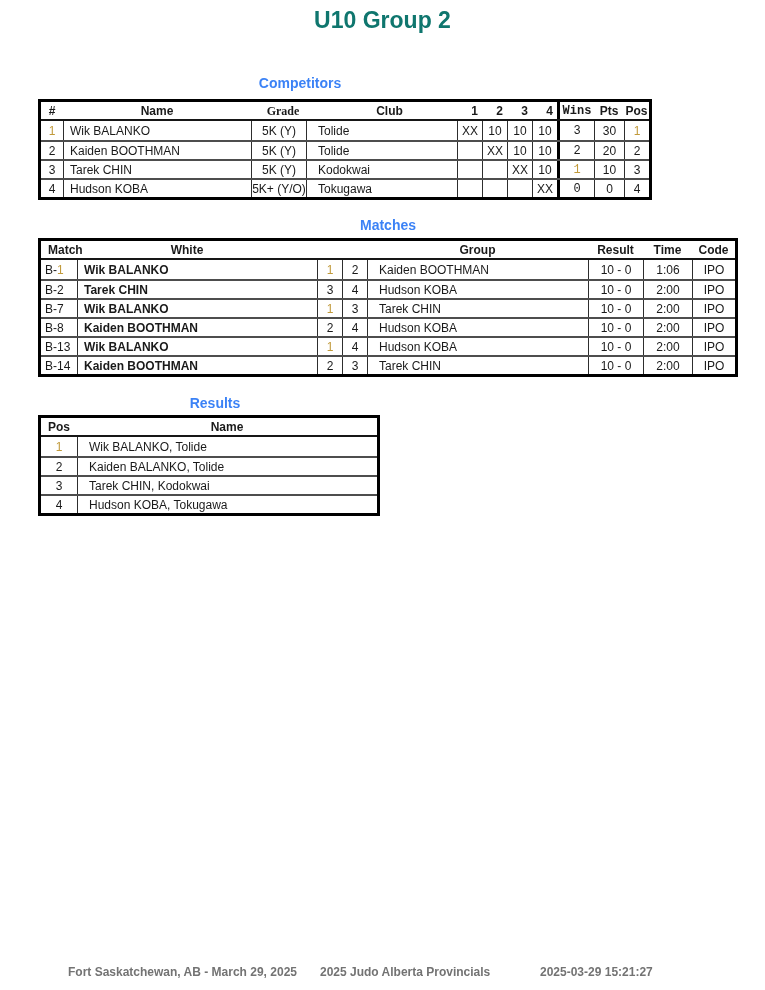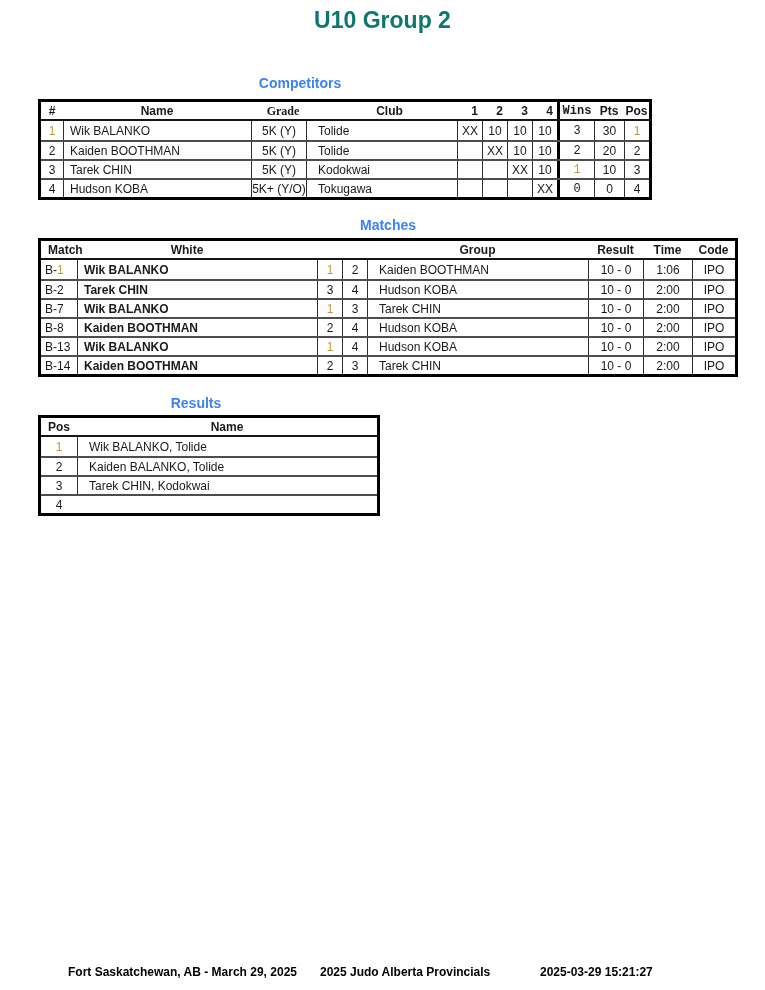--- a/index.html
+++ b/index.html
@@ -23,21 +23,21 @@
   .section-heading {
     position: absolute;
     transform: translateX(-50%);
     font-size: 14px;
     font-weight: bold;
     white-space: nowrap;
     color: #3b82f6;
   }
   #comp-heading    { left: 300px; top: 75px; }
   #matches-heading { left: 388px; top: 217px; }
-  #results-heading { left: 196px; top: 395px; }
+  #results-heading { left: 215px; top: 395px; }
 
   .tbl {
     position: absolute;
     border: 3px solid #000;
     background: #fff;
     box-sizing: content-box;
   }
   #competitors-table { left: 38px; top: 99px;  width: 608px; }
   #matches-table     { left: 38px; top: 238px; width: 694px; }
   #results-table     { left: 38px; top: 415px; width: 336px; }
@@ -86,21 +86,21 @@
   .h-score { padding-left: 10px; }
   .h-match { justify-content: flex-start; padding-left: 7px; }
   .h-white { padding-right: 20px; }
 
   .footer-part {
     position: absolute;
     top: 965px;
     font-size: 12px;
     font-weight: bold;
     white-space: nowrap;
-    color: #000000;
+    color: #737373;
   }
   #footer-location  { left: 68px; }
   #footer-event     { left: 320px; }
   #footer-timestamp { left: 540px; }
 </style>
 </head>
 <body>
 
 <div class="page">
 
@@ -293,20 +293,21 @@
     <div class="row data">
       <div class="cell">2</div>
       <div class="cell left pad7">Kaiden BALANKO, Tolide</div>
     </div>
     <div class="row data">
       <div class="cell">3</div>
       <div class="cell left pad7">Tarek CHIN, Kodokwai</div>
     </div>
     <div class="row data">
       <div class="cell">4</div>
+      <div class="cell left pad7">Hudson KOBA, Tokugawa</div>
     </div>
   </div>
 
   <div class="footer-part" id="footer-location">Fort Saskatchewan, AB - March 29, 2025</div>
   <div class="footer-part" id="footer-event">2025 Judo Alberta Provincials</div>
   <div class="footer-part" id="footer-timestamp">2025-03-29 15:21:27</div>
 
 </div>
 
 </body></html>

